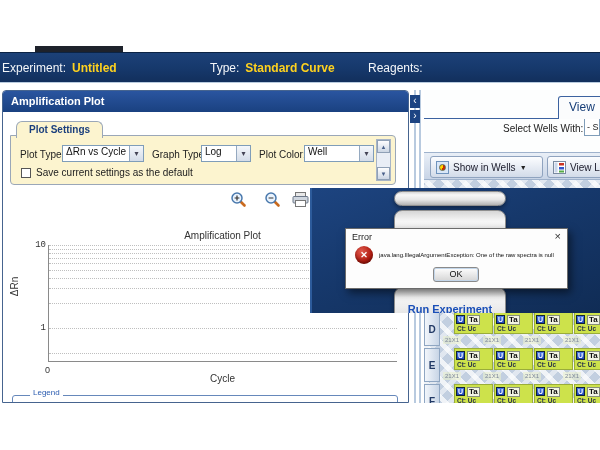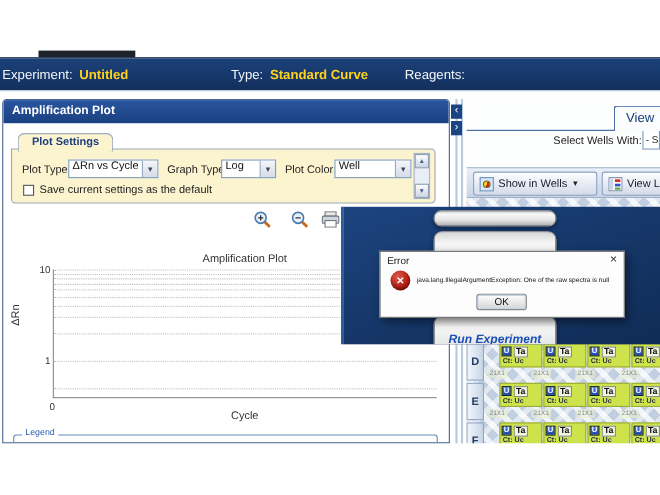--- a/index.html
+++ b/index.html
@@ -43,27 +43,27 @@
     background:linear-gradient(180deg,#fdfdfe,#ccd6e4); border:1px solid #8fa0b6;
     font-size:6px; color:#49608a; text-align:center; line-height:12px; }
 
   .tool-icon { position:absolute; width:17px; height:17px; cursor:pointer; }
 
   .chart-title { position:absolute; left:45px; top:139px; width:349px; text-align:center;
     font-size:10px; color:#333; }
   .plot-area { position:absolute; left:45px; top:154px; width:349px; height:117px;
     background:#fff; border-left:1px solid #8a8a8a; border-bottom:1px solid #8a8a8a; }
   .gridline { position:absolute; left:0; width:100%; height:0; border-top:1px dotted #bfbfbf; }
-  .ytick { position:absolute; left:-23px; width:20px; text-align:right; font-size:9px; color:#333; }
+  .ytick { position:absolute; left:-23px; width:20px; text-align:right; font-size:9px; color:#333;font-family:Liberation Mono, monospace; }
   .xtick { position:absolute; left:-4px; font-size:9px; color:#333; }
   .ylab { position:absolute; left:2px; top:190px; font-size:10px; color:#333; transform:rotate(-90deg); }
   .xlab { position:absolute; left:45px; top:282px; width:349px; text-align:center; font-size:10px; color:#333; }
   .legend-box { position:absolute; left:9px; top:304px; width:386px; height:20px;
     border:1px solid #6688bb; border-radius:3px; }
-  .legend-label { position:absolute; left:17px; top:297px; font-size:8px; color:#2b5cb0;
+  .legend-label { position:absolute; left:27px; top:297px; font-size:8px; color:#2b5cb0;
     background:#fff; padding:0 3px; z-index:2; }
 
   
   .vline { position:absolute; top:90px; width:2px; height:313px; background:#b8cadf; }
   .collapse-btn { position:absolute; left:410px; width:10px; height:13px; background:#1c4483;
     color:#fff; font-size:10px; line-height:12px; text-align:center; cursor:pointer; }
 
   
   .right-panel { position:absolute; left:424px; top:90px; width:176px; height:313px;
     background:#fdfefe; overflow:hidden; }
@@ -107,21 +107,21 @@
     white-space:nowrap; overflow:hidden; }
   .well-l3 { position:absolute; left:2px; top:24px; font-size:6px; color:#7d8699;
     background:rgba(233,240,206,.6); padding:0 2px; line-height:8px; }
 
   
   .navy-window { position:absolute; left:310px; top:188px; width:290px; height:125px;
     background:linear-gradient(160deg,#1d4480 0%, #16386b 45%, #102c55 100%);
     border-left:2px solid #2d5b9b; overflow:hidden; z-index:5; }
   .gbtn { position:absolute; left:82px; width:112px; border-radius:8px;
     background:linear-gradient(180deg,#d6d6d6 0%, #f7f7f7 22%, #e6e6e6 60%, #b3b3b3 100%);
-    border:1px solid #8f8f8f; box-shadow:0 2px 4px rgba(0,0,0,.4);font-style:italic; }
+    border:1px solid #8f8f8f; box-shadow:0 2px 4px rgba(0,0,0,.4); }
   .run-label { display:block; margin-top:15px; text-align:center; font-size:11px; font-weight:bold;
     color:#1a4fb8; }
 
   
   .error-dialog { position:absolute; left:345px; top:228px; width:223px; height:61px;
     background:#fdfdfd; border:1px solid #6b6b6b; box-shadow:3px 4px 8px rgba(0,0,0,.5); z-index:10; }
   .dlg-title { position:absolute; left:6px; top:3px; font-size:9px; color:#222; }
   .dlg-close { position:absolute; right:6px; top:1px; font-size:11px; color:#333; cursor:pointer; }
   .dlg-icon { position:absolute; left:9px; top:17px; width:18px; height:18px; border-radius:50%;
     background:radial-gradient(circle at 35% 30%, #e0594d, #b01b10 60%, #7a0d05);

